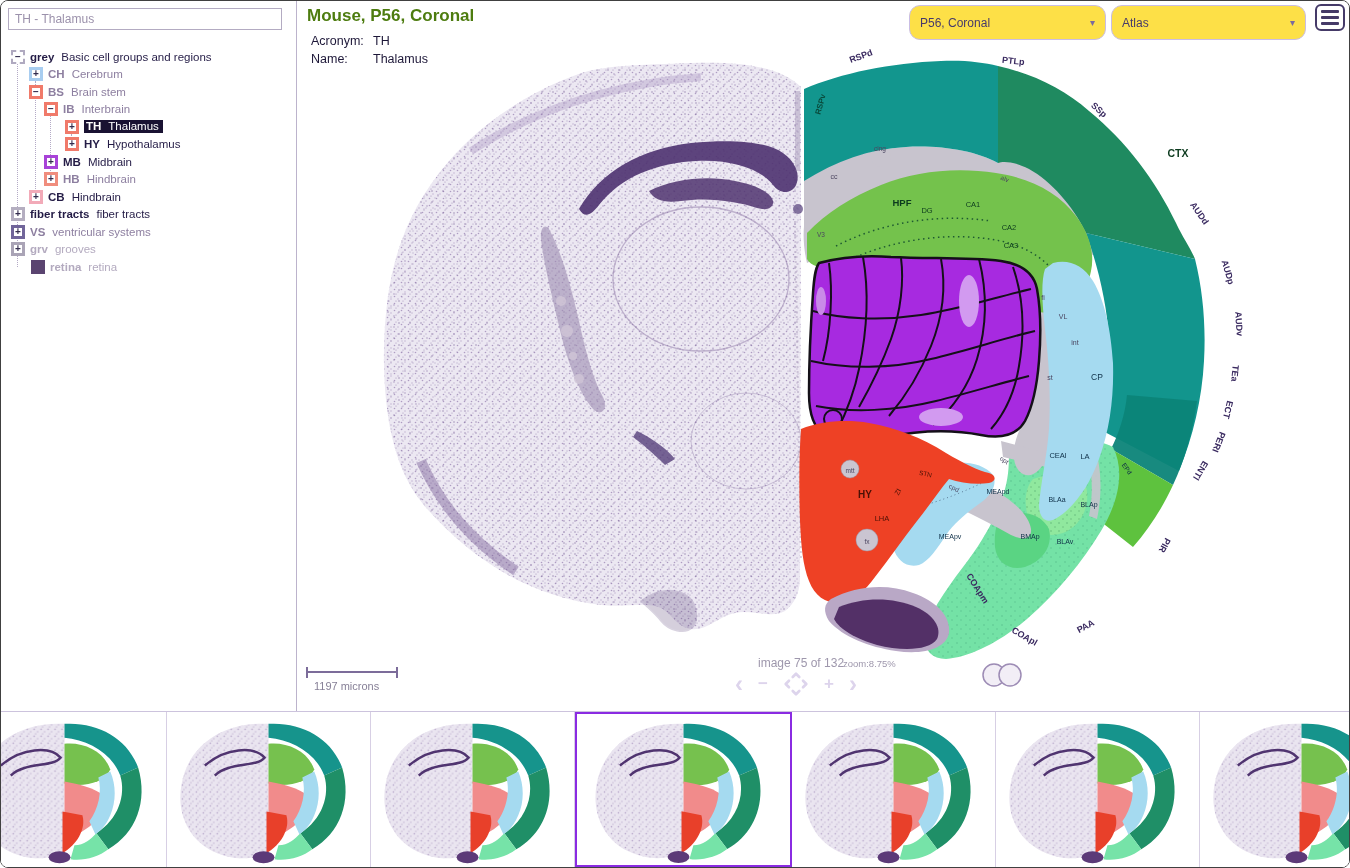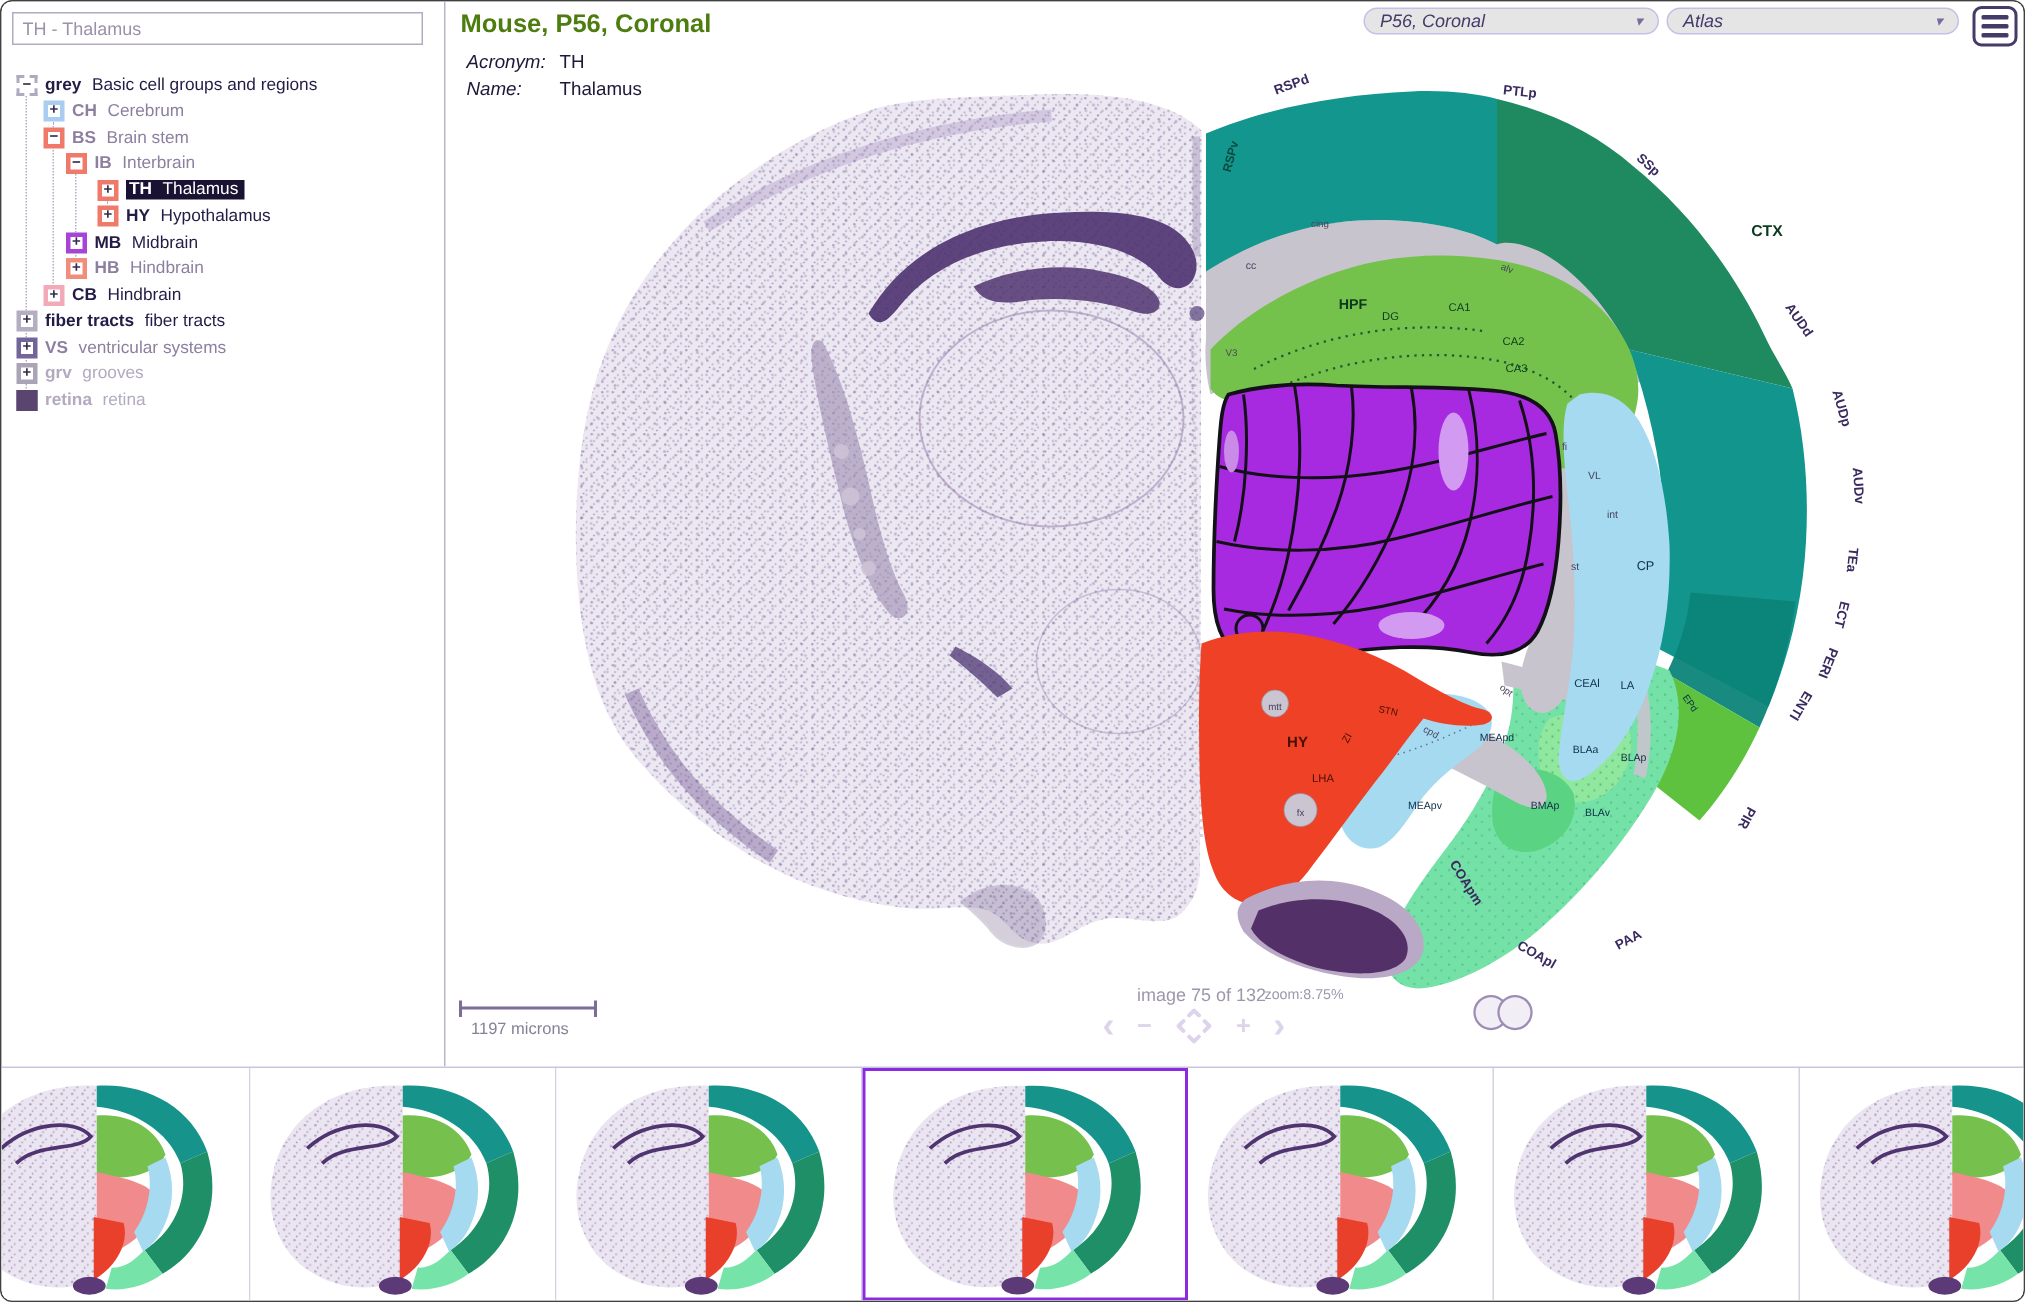--- a/index.html
+++ b/index.html
@@ -22,23 +22,23 @@
   .tone-dark{color:#241c46;}
   .tone-muted{color:#8d7fa0;}
   .tone-faint{color:#b3aabf;}
   .sel-label{background:#191232;color:#fff;padding:0 4px 1px 2px;}
   .tline{position:absolute;width:0;border-left:1px dotted #b4aac6;z-index:1;}
 
   
   .viewer{position:absolute;left:296px;top:0;right:0;bottom:156px;background:#fff;}
   .page-title{position:absolute;left:10px;top:5px;font-size:17px;font-weight:bold;color:#4d7c0f;z-index:4;}
   .meta{position:absolute;left:14px;top:31px;font-size:12.5px;color:#1d1738;line-height:18px;z-index:4;}
-  .meta .lbl{display:inline-block;width:62px;font-style:italic;}
-  .dropdown{position:absolute;top:4px;height:18px;background:#e5e5e5;border:1px solid #c9bde5;border-radius:11px;
-      display:flex;align-items:center;padding:0 10px;font-size:12px;color:#463a6b;box-sizing:border-box;z-index:6;font-style:italic;}
+  .meta .lbl{display:inline-block;width:62px;}
+  .dropdown{position:absolute;top:4px;height:35px;background:#fde047;border:1px solid #c9bde5;border-radius:11px;
+      display:flex;align-items:center;padding:0 10px;font-size:12px;color:#463a6b;box-sizing:border-box;z-index:6;}
   .dropdown .caret{margin-left:auto;color:#7a6a9e;font-size:10px;}
   .dd1{left:612px;width:197px;}
   .dd2{left:814px;width:195px;}
   .burger{position:absolute;top:3px;left:1018px;width:30px;height:27px;border:2px solid #453a68;border-radius:6px;
       box-sizing:border-box;display:flex;flex-direction:column;justify-content:center;gap:3px;padding:0 4px;background:#fff;z-index:6;}
   .burger span{height:3px;background:#453a68;border-radius:1px;}
   #brain{position:absolute;left:0;top:0;z-index:1;}
 
   .scalebar{position:absolute;left:9px;top:666px;width:88px;height:11px;
       border-left:2px solid #7c6c9a;border-right:2px solid #7c6c9a;z-index:4;}
@@ -121,21 +121,21 @@
           <span class="tone-dark"><span class="acr">fiber tracts</span><span>fiber tracts</span></span>
         </div>
         <div class="tree-row" style="padding-left: 10px;">
           <span class="box" style="border-color: rgb(113, 101, 154);">+</span>
           <span class="tone-muted"><span class="acr">VS</span><span>ventricular systems</span></span>
         </div>
         <div class="tree-row" style="padding-left: 10px;">
           <span class="box" style="border-color: rgb(170, 164, 182);">+</span>
           <span class="tone-faint"><span class="acr">grv</span><span>grooves</span></span>
         </div>
-        <div class="tree-row" style="padding-left: 10px;">
+        <div class="tree-row" style="padding-left: 10px; margin-left: 20px;">
           <span class="box filled" style="border-color: rgb(90, 68, 112); background: rgb(90, 68, 112);"></span>
           <span class="tone-faint"><span class="acr">retina</span><span>retina</span></span>
         </div>
       </div>
   </aside>
 
   <main class="viewer">
     <div class="page-title">Mouse, P56, Coronal</div>
     <div class="meta">
       <div><span class="lbl">Acronym:</span><span>TH</span></div>

